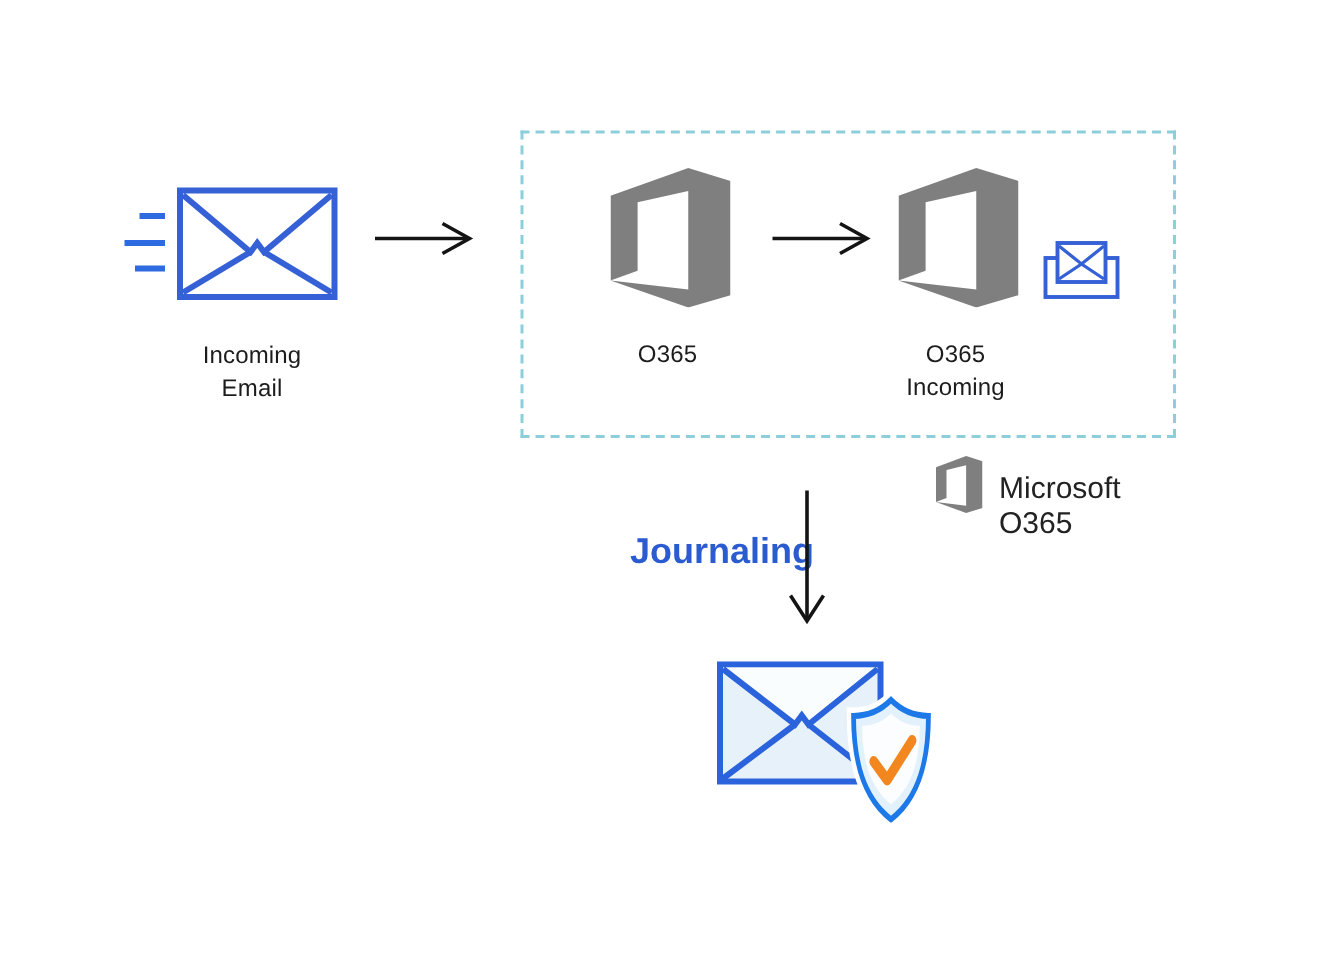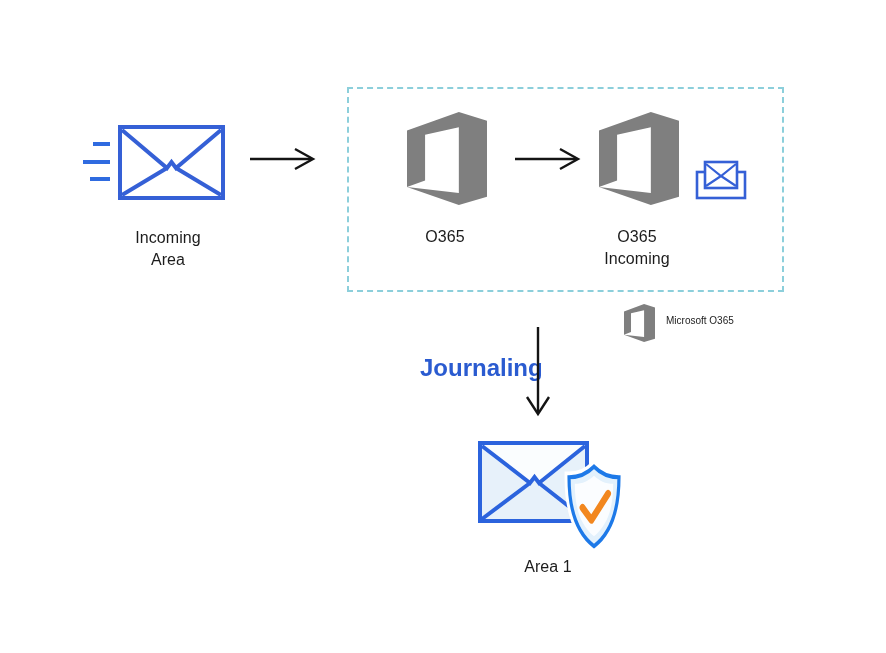--- a/index.html
+++ b/index.html
@@ -13,21 +13,21 @@
     width:886px;height:653px;position:relative;overflow:hidden;
     background:var(--background);
     font-family:"Liberation Sans", sans-serif;
     color:var(--text-black);
   }
   .abs{position:absolute;}
   .node-label{
     text-align:center;font-size:16px;line-height:22px;color:var(--text-black);
     letter-spacing:0.1px;
   }
-  .legend-label{font-size:10px;color:#222;}
+  .legend-label{font-size:20px;color:#222;}
   .journaling{
     font-size:24px;font-weight:600;color:var(--journaling-blue);
   }
   .dashed-region{
     border:2px dashed var(--dashed-border);
     box-sizing:border-box;background:transparent;
   }
   
   .stroke-royal{stroke:var(--royal-blue);fill:none;}
   .fill-white-stroke-royal{stroke:var(--royal-blue);fill:#ffffff;}
@@ -53,21 +53,21 @@
       <line class="speed-line" x1="5" y1="42" x2="32" y2="42"></line>
       <line class="speed-line" x1="12" y1="59" x2="32" y2="59"></line>
     </g>
     <rect class="fill-white-stroke-royal" x="42" y="7" width="103" height="71" stroke-width="4"></rect>
     <path class="stroke-royal" stroke-width="4" d="M44,10 L89,48 L93.5,42 L98,48 L143,10"></path>
     <path class="stroke-royal" stroke-width="4" d="M44,75 L89,48 M143,75 L98,48"></path>
   </svg>
 
   <div class="abs node-label" style="left:108px;top:227px;width:120px;">
     <div>Incoming</div>
-    <div>Area</div>
+    <div>Email</div>
   </div>
 
   <svg class="abs" style="left:248px;top:146px;" width="68" height="26" viewBox="0 0 68 26">
     <line class="arrow" x1="2" y1="13" x2="63" y2="13"></line>
     <polyline class="arrow" points="47,3 65,13 47,23"></polyline>
   </svg>
 
   <div class="abs dashed-region" style="left:347px;top:87px;width:437px;height:205px;"></div>
 
   <svg class="abs" style="left:407px;top:112px;" width="80" height="93" viewBox="0 0 100 100" preserveAspectRatio="none">
@@ -122,16 +122,15 @@
     </g>
     <g transform="translate(92,30) scale(0.64,0.82)">
       <path class="shield-halo" d="M50 2 C60 10 74 15 89 15 C89 50 80 81 50 99 C20 81 11 50 11 15 C26 15 40 10 50 2 Z"></path>
       <path class="shield-main" d="M50 2 C60 10 74 15 89 15 C89 50 80 81 50 99 C20 81 11 50 11 15 C26 15 40 10 50 2 Z"></path>
       <path class="shield-inner" d="M50 13 C58 19 68 23 80 23 C80 50 73 72 50 87 C27 72 20 50 20 23 C32 23 42 19 50 13 Z"></path>
       <polyline class="check" points="32,52 46,67 72,35"></polyline>
     </g>
   </svg>
 
   <div class="abs node-label" style="left:478px;top:556px;width:140px;">
-    <div>Area 1</div>
   </div>
 
 </div>
 
 </body></html>

